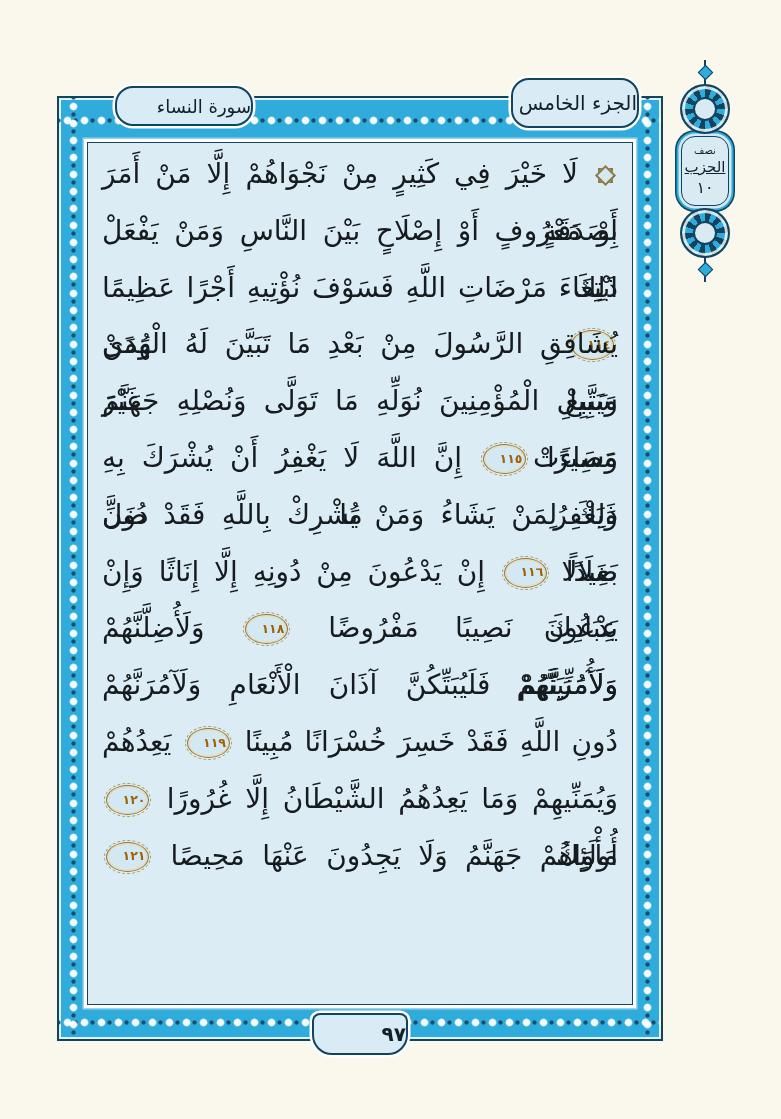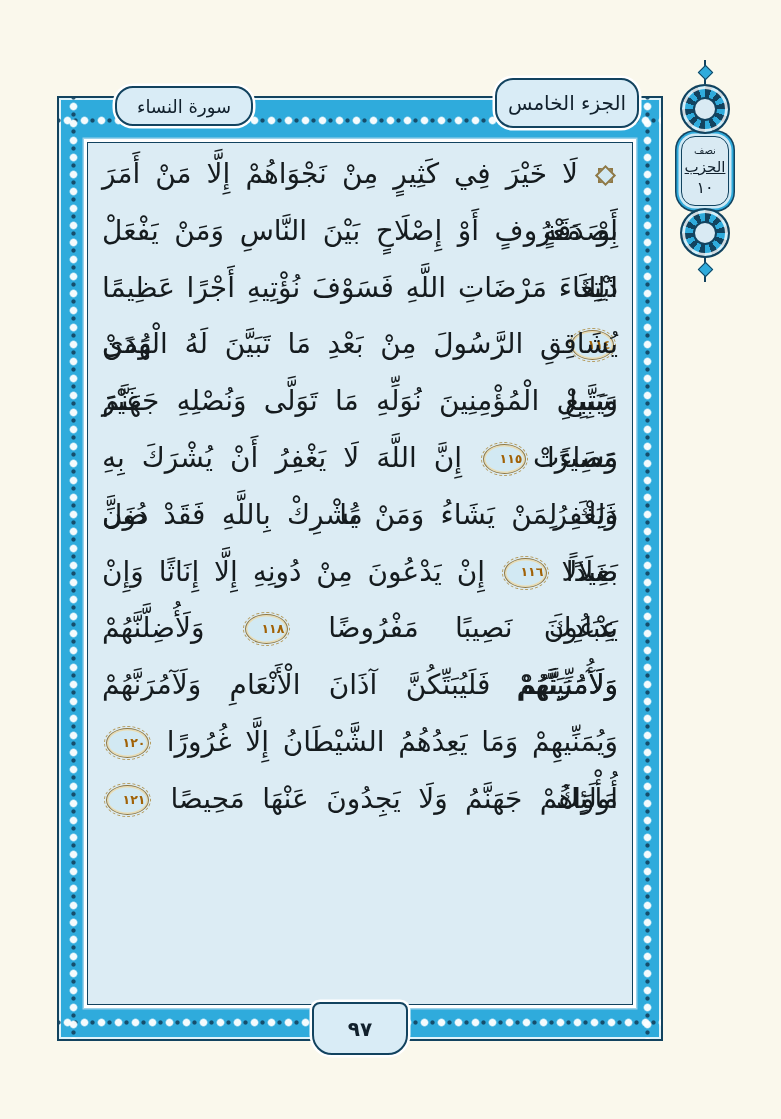--- a/index.html
+++ b/index.html
@@ -75,28 +75,28 @@
   .rub-mark::before,.rub-mark::after{
     content:"";position:absolute;inset:0;border:2px solid #8f7845;background:#d2e9f3;
   }
   .rub-mark::after{transform:rotate(45deg);}
 
   
   .tab{
     position:absolute;z-index:3;
     background:#d9ecf6;border:2px solid #12435f;border-radius:18px;
     box-shadow:0 0 0 2.5px #ffffff;
-    display:flex;align-items:center;justify-content:center;
+    display:flex;align-items:center;justify-content:flex-start;
     color:#11202c;box-sizing:border-box;
   }
-  .tab-juz{right:22px;top:-20px;width:144px;height:50px;font-size:20px;}
+  .tab-juz{right:22px;top:-20px;width:128px;height:50px;font-size:20px;}
   .tab-surah{left:56px;top:-12px;width:138px;height:40px;font-size:18px;}
   .tab-page{
     left:50%;bottom:-16px;transform:translateX(-50%);
-    width:96px;height:53px;font-size:20px;font-weight:bold;
+    width:96px;height:42px;font-size:20px;font-weight:bold;
     border-radius:8px 8px 20px 20px;color:#11202c;
   }
 
   
   .hizb-marker{
     position:absolute;left:672px;top:60px;width:66px;
     display:flex;flex-direction:column;align-items:center;z-index:2;
   }
   .spike{width:2px;height:24px;background:#12435f;position:relative;}
   .spike::after{
@@ -158,20 +158,21 @@
     <div class="quran-line"><span class="rub-mark"></span> <span class="ayah-text">لَا خَيْرَ فِي كَثِيرٍ مِنْ نَجْوَاهُمْ إِلَّا مَنْ أَمَرَ بِصَدَقَةٍ</span></div>
     <div class="quran-line"><span class="ayah-text">أَوْ مَعْرُوفٍ أَوْ إِصْلَاحٍ بَيْنَ النَّاسِ وَمَنْ يَفْعَلْ ذَلِكَ</span></div>
     <div class="quran-line"><span class="ayah-text">ابْتِغَاءَ مَرْضَاتِ اللَّهِ فَسَوْفَ نُؤْتِيهِ أَجْرًا عَظِيمًا</span> <span class="ayah-marker">١١٤</span> <span class="ayah-text">وَمَنْ</span></div>
     <div class="quran-line"><span class="ayah-text">يُشَاقِقِ الرَّسُولَ مِنْ بَعْدِ مَا تَبَيَّنَ لَهُ الْهُدَى وَيَتَّبِعْ غَيْرَ</span></div>
     <div class="quran-line"><span class="ayah-text">سَبِيلِ الْمُؤْمِنِينَ نُوَلِّهِ مَا تَوَلَّى وَنُصْلِهِ جَهَنَّمَ وَسَاءَتْ</span></div>
     <div class="quran-line"><span class="ayah-text">مَصِيرًا</span> <span class="ayah-marker">١١٥</span> <span class="ayah-text">إِنَّ اللَّهَ لَا يَغْفِرُ أَنْ يُشْرَكَ بِهِ وَيَغْفِرُ مَا دُونَ</span></div>
     <div class="quran-line"><span class="ayah-text">ذَلِكَ لِمَنْ يَشَاءُ وَمَنْ يُشْرِكْ بِاللَّهِ فَقَدْ ضَلَّ ضَلَالًا</span></div>
     <div class="quran-line"><span class="ayah-text">بَعِيدًا</span> <span class="ayah-marker">١١٦</span> <span class="ayah-text">إِنْ يَدْعُونَ مِنْ دُونِهِ إِلَّا إِنَاثًا وَإِنْ يَدْعُونَ</span></div>
     <div class="quran-line"><span class="ayah-text">عِبَادِكَ نَصِيبًا مَفْرُوضًا</span> <span class="ayah-marker">١١٨</span> <span class="ayah-text">وَلَأُضِلَّنَّهُمْ وَلَأُمَنِّيَنَّهُمْ</span></div>
     <div class="quran-line"><span class="ayah-text">وَلَآمُرَنَّهُمْ فَلَيُبَتِّكُنَّ آذَانَ الْأَنْعَامِ وَلَآمُرَنَّهُمْ</span></div>
+    <div class="quran-line"><span class="ayah-text">دُونِ اللَّهِ فَقَدْ خَسِرَ خُسْرَانًا مُبِينًا</span> <span class="ayah-marker">١١٩</span> <span class="ayah-text">يَعِدُهُمْ</span></div>
     <div class="quran-line"><span class="ayah-text">وَيُمَنِّيهِمْ وَمَا يَعِدُهُمُ الشَّيْطَانُ إِلَّا غُرُورًا</span> <span class="ayah-marker">١٢٠</span> <span class="ayah-text">أُولَئِكَ</span></div>
     <div class="quran-line"><span class="ayah-text">مَأْوَاهُمْ جَهَنَّمُ وَلَا يَجِدُونَ عَنْهَا مَحِيصًا</span> <span class="ayah-marker">١٢١</span></div>
   </div>
 
   <div class="tab tab-page">
     <span>٩٧</span>
   </div>
 </div>
 
 </body></html>

